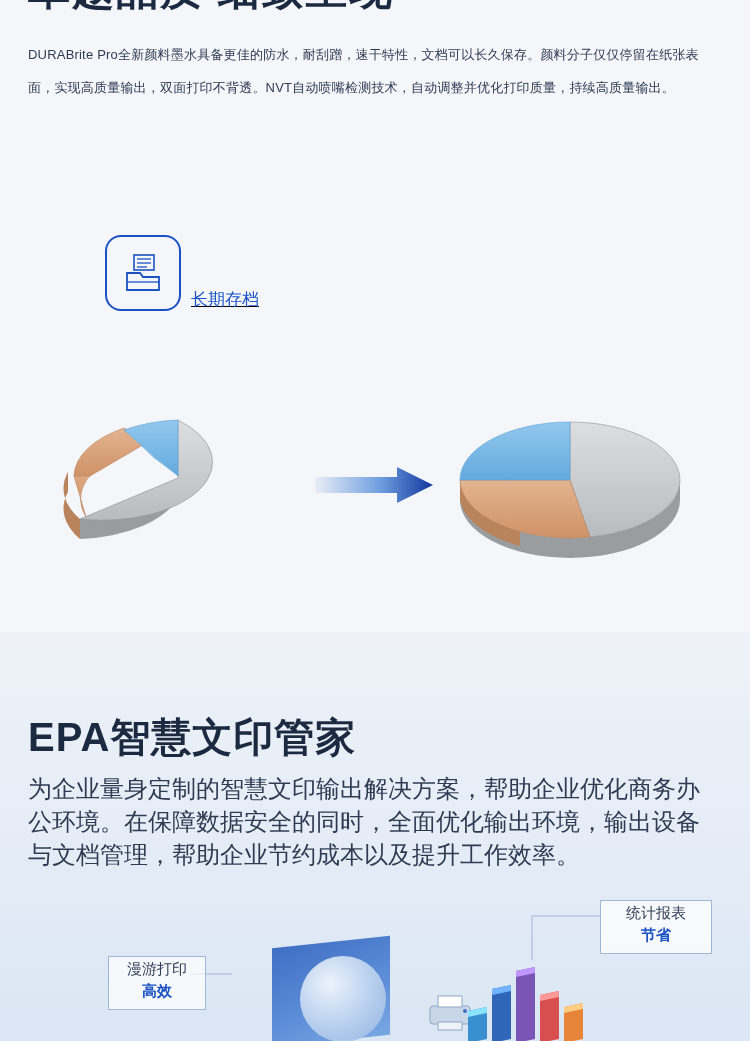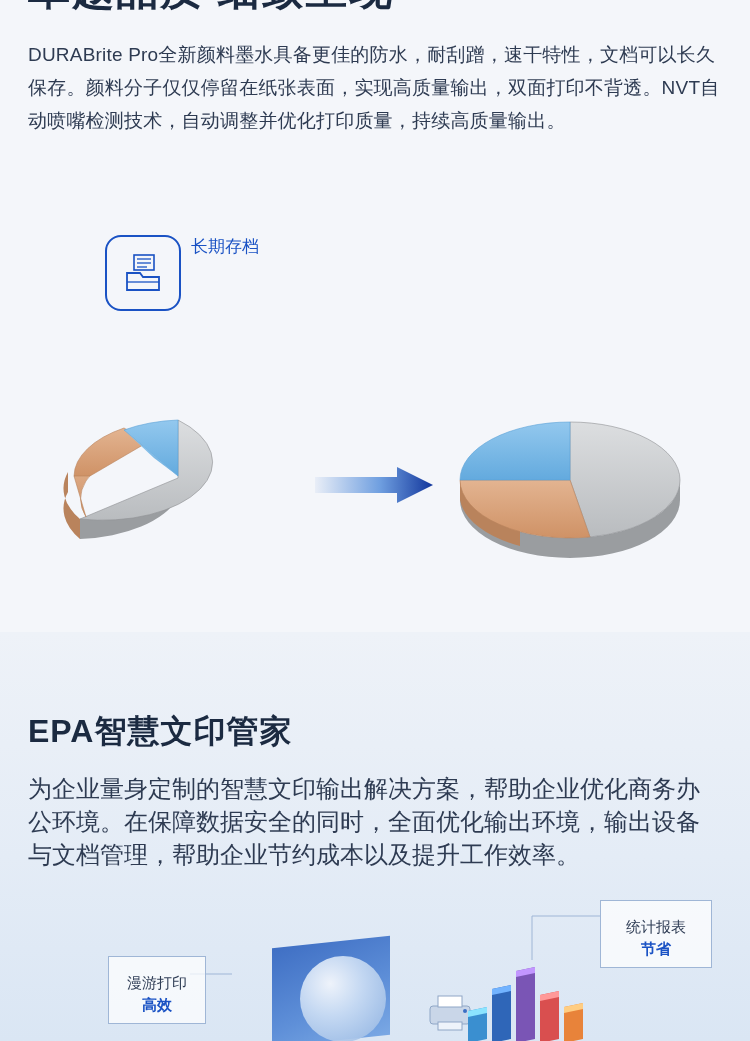--- a/index.html
+++ b/index.html
@@ -36,38 +36,39 @@
     font-weight: bold;
     color: #1b2a41;
     letter-spacing: 2px;
     white-space: nowrap;
   }
   .sec1-body {
     position: absolute;
     left: 28px;
     top: 38px;
     width: 694px;
-    font-size: 19px;
+    font-size: 13px;
     line-height: 33px;
     color: #2e3b52;
     letter-spacing: 0.2px;
   }
 
   
   .features {
     position: absolute;
     left: 105px;
     top: 235px;
     display: flex;
     align-items: center;
   }
   .feature {
     display: flex;
-    align-items: flex-start;
+    align-items: flex-end;
     margin-right: 28px;
+    text-decoration: underline;
   }
   .feat-box {
     width: 72px;
     height: 72px;
     border: 2px solid #1a52c4;
     border-radius: 16px;
     background: #f4f6fa;
     display: flex;
     align-items: center;
     justify-content: center;
@@ -101,21 +102,21 @@
     left: 0;
     top: 632px;
     width: 750px;
     height: 409px;
     background: linear-gradient(180deg, #eef2f8 0%, #e4ecf6 55%, #dae6f4 100%);
   }
   .sec2-title {
     position: absolute;
     left: 28px;
     top: 78px;
-    font-size: 32px;
+    font-size: 40px;
     font-weight: bold;
     color: #1b2a41;
     letter-spacing: 1px;
     white-space: nowrap;
   }
   .sec2-body {
     position: absolute;
     left: 28px;
     top: 140px;
     width: 694px;
@@ -131,21 +132,21 @@
     top: 268px;
     width: 750px;
     height: 141px;
     overflow: hidden;
   }
   .callout {
     position: absolute;
     border: 1px solid #9fb6d6;
     background: rgba(255,255,255,0.72);
     text-align: center;
-    padding: 16px 10px 6px 10px;
+    padding: 2px 10px 6px 10px;
     box-sizing: border-box;
   }
   .callout .c-top {
     font-size: 15px;
     color: #2f3d55;
     line-height: 20px;
     white-space: nowrap;
   }
   .callout .c-bot {
     font-size: 15px;

